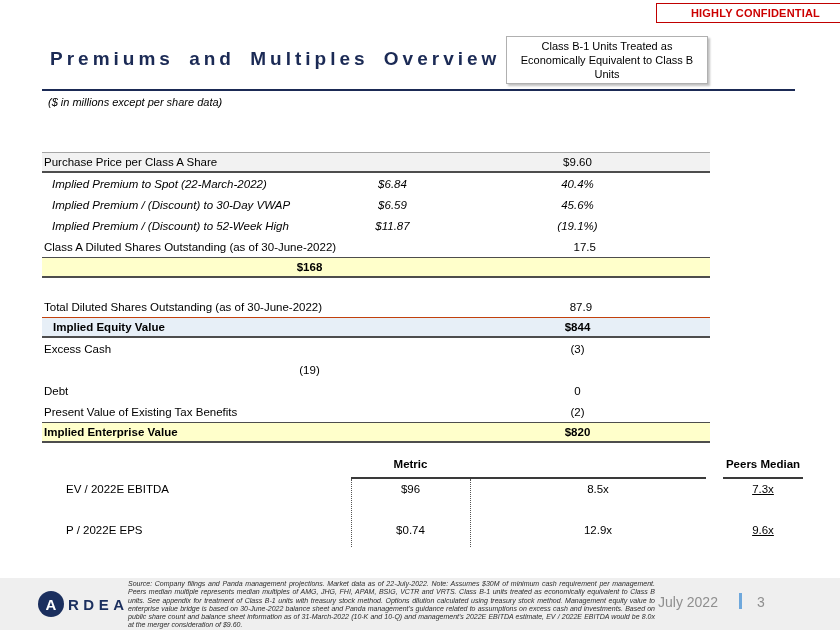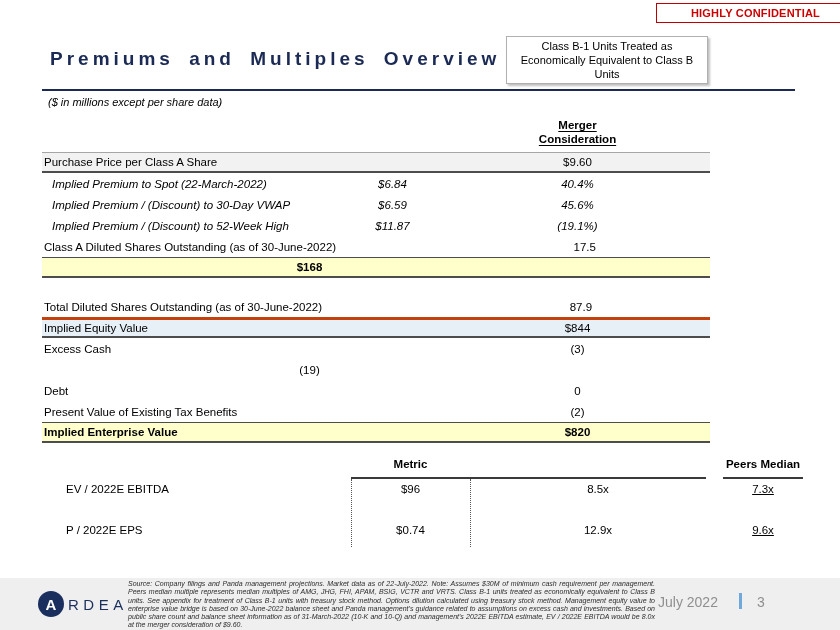--- a/index.html
+++ b/index.html
@@ -40,21 +40,21 @@
   .mrow{
     display:flex;align-items:center;height:21px;box-sizing:border-box;padding-right:30px;
   }
   .mrow .lbl{flex:1;padding-left:2px;white-space:nowrap;}
   .mrow .mid{width:165px;text-align:center;}
   .mrow .rgt{width:205px;text-align:center;}
   .r-gray{background:#f2f2f2;border-top:1px solid #a6a6a6;border-bottom:2px solid #4d4d4d;}
   .r-italic{font-style:italic;}
   .r-italic .lbl{padding-left:10px;}
   .r-yellow{background:#ffffcb;border-top:1px solid #4d4d4d;border-bottom:2px solid #4d4d4d;font-weight:bold;}
-  .r-blue{background:#e7eff7;border-top:3px solid #c2410c;border-bottom:2px solid #4d4d4d;font-weight:normal;}
+  .r-blue{background:#e7eff7;border-top:1px solid #c2410c;border-bottom:2px solid #4d4d4d;font-weight:bold;padding-left:9px;}
   .spacer{height:18px;}
 
   
   .xtable{position:absolute;left:42px;top:458px;width:753px;height:95px;font-size:11.5px;margin-left:16px;}
   .xtable .abs{position:absolute;}
   .xhdr{font-weight:bold;text-align:center;}
   .x-metric-hdr{left:293px;top:0;width:119px;}
   .x-peers-hdr{left:650px;top:0;width:110px;}
   .x-metric-rule{left:293px;top:19px;width:355px;height:2px;background:#3a3a3a;}
   .x-peers-rule{left:665px;top:19px;width:80px;height:2px;background:#3a3a3a;}
@@ -67,21 +67,21 @@
   .xr1{top:25px;} .xr2{top:66px;}
 
   
   .footer-band{position:absolute;left:0;top:578px;width:840px;height:52px;background:#efefef;}
   .logo{position:absolute;left:38px;top:591px;height:26px;display:flex;align-items:center;}
   .logo-circle{
     width:26px;height:26px;border-radius:50%;background:#1b2f5e;
     display:flex;align-items:center;justify-content:center;
     color:#fff;font-weight:bold;font-size:15px;
   }
-  .logo-rest{margin-left:4px;color:#1b2f5e;font-weight:normal;font-size:15px;letter-spacing:4.5px;}
+  .logo-rest{margin-left:4px;color:#1b2f5e;font-weight:bold;font-size:15px;letter-spacing:4.5px;}
   .source{
     position:absolute;left:128px;top:580px;width:527px;
     font-size:7px;line-height:8.3px;font-style:italic;color:#2b2b2b;text-align:justify;
   }
   .date{position:absolute;left:658px;top:594px;font-size:14px;color:#8f8f8f;}
   .page-bar{position:absolute;left:739px;top:593px;width:3px;height:16px;background:#6fa8dc;}
   .page-num{position:absolute;left:757px;top:594px;font-size:14px;color:#8f8f8f;}
 </style>
 </head>
 <body>
@@ -90,24 +90,20 @@
 
 <div class="title">Premiums and Multiples Overview</div>
 <div class="note-box">Class B-1 Units Treated as Economically Equivalent to Class B Units</div>
 <div class="title-rule"></div>
 <div class="subtitle">($ in millions except per share data)</div>
 
 <div class="mtable">
   <div class="mhead">
     <div class="sp"></div>
       <div class="mid"></div>
-    <div class="rgt">
-      <span>Merger</span>
-      <span>Consideration</span>
-    </div>
   </div>
 
   <div class="mrow r-gray">
     <div class="lbl">Purchase Price per Class A Share</div>
     <div class="mid"></div>
     <div class="rgt">$9.60</div>
   </div>
   <div class="mrow r-italic">
     <div class="lbl">Implied Premium to Spot (22-March-2022)</div>
     <div class="mid">$6.84</div>

